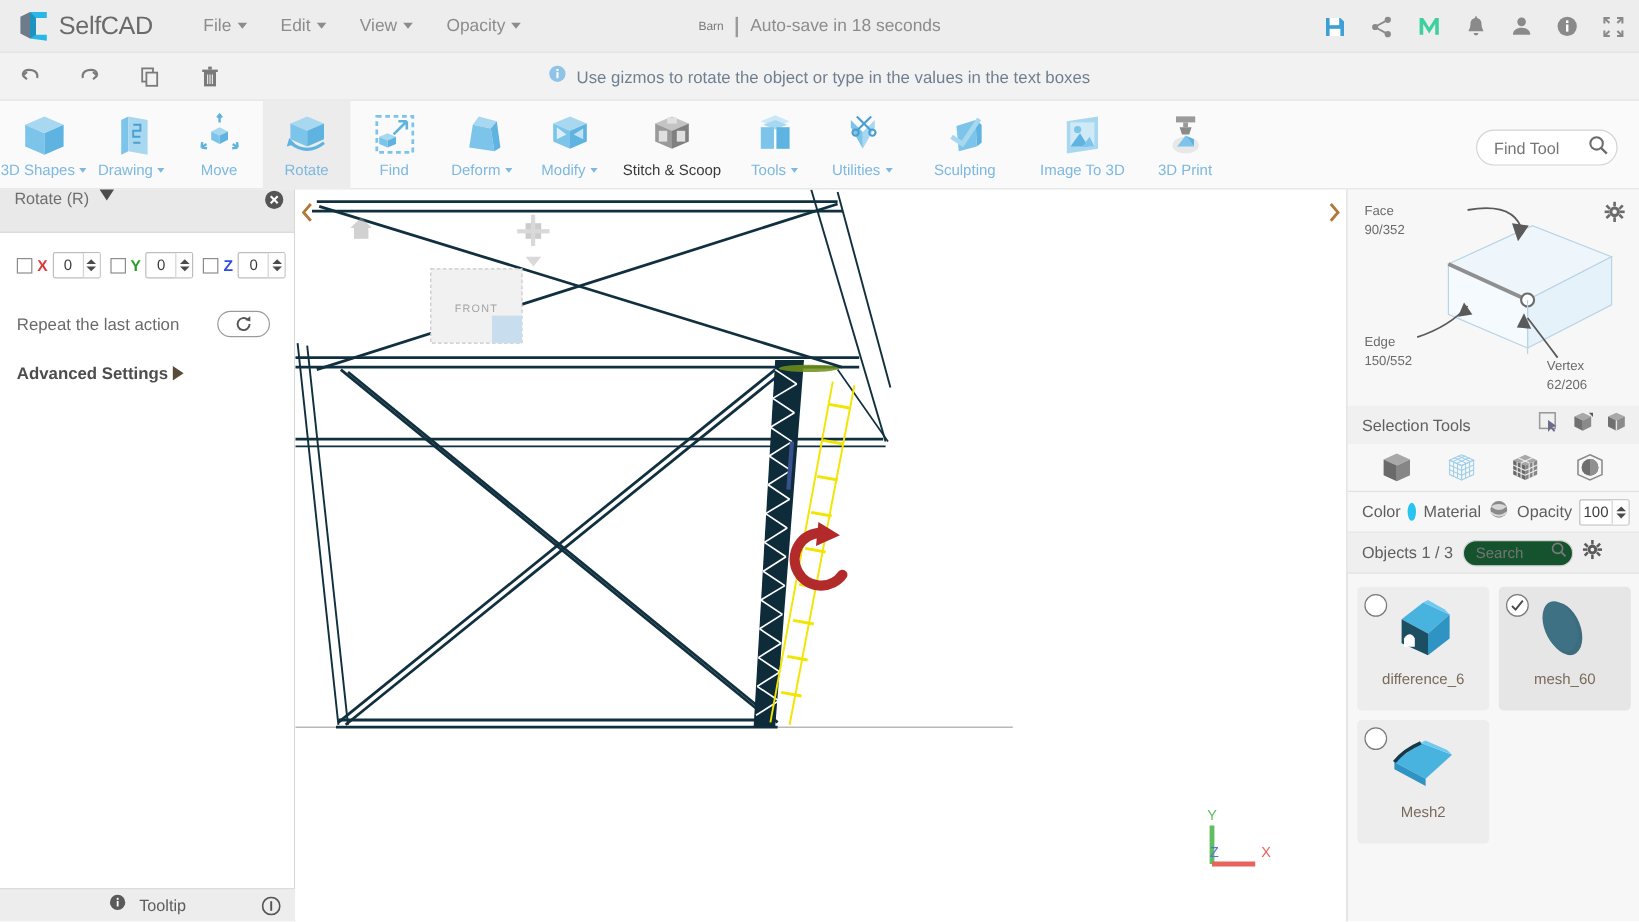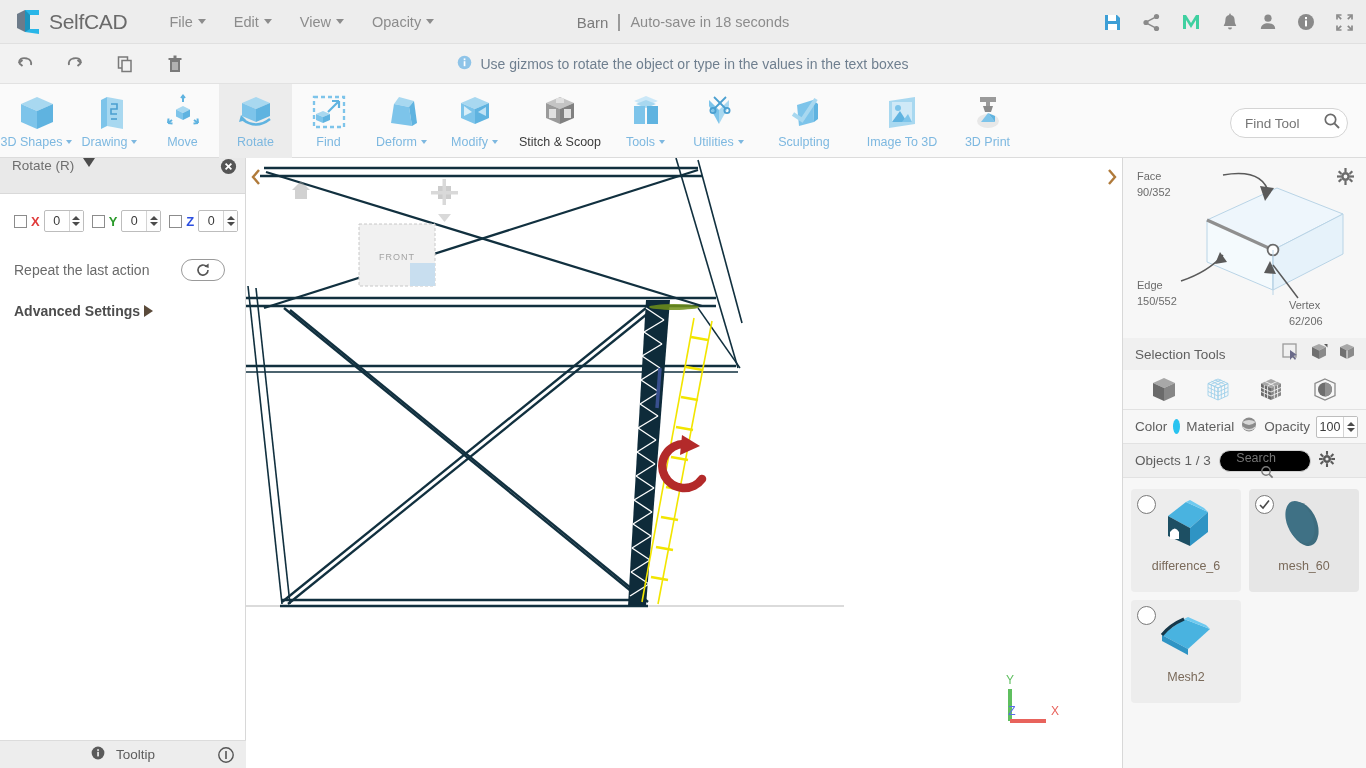--- a/index.html
+++ b/index.html
@@ -29,21 +29,21 @@
   }
   .caret-d {
     width: 0; height: 0; border-left: 4px solid transparent;
     border-right: 4px solid transparent; border-top: 5px solid #8c8c8c;
   }
   .doc-title {
     position: absolute; left: 0; right: 0; top: 0; height: 44px;
     display: flex; align-items: center; justify-content: center;
     gap: 10px; pointer-events: none;
   }
-  .doc-name { font-size: 15px; color: #7b7b7b; }
+  .doc-name { font-size: 10px; color: #7b7b7b; }
   .doc-sep { width: 2px; height: 17px; background: #9a9a9a; }
   .doc-autosave { font-size: 14.5px; color: #8c8c8c; }
   .top-icons {
     position: absolute; right: 12px; top: 0; height: 44px;
     display: flex; align-items: center; gap: 20px;
   }
   .ticon { cursor: pointer; display: flex; align-items: center; justify-content: center; }
 
   
   .subbar {
@@ -207,21 +207,21 @@
   .color-dot {
     width: 15px; height: 15px; border-radius: 50%; cursor: pointer;
   }
   .objbar {
     height: 34px; display: flex; align-items: center; gap: 8px;
     padding: 0 8px 0 12px; background: #efefef; border-bottom: 1px solid #e2e2e2;
   }
   .obj-lbl { font-size: 13.5px; color: #5f5f5f; white-space: nowrap; text-align: center; }
   .searchbox {
     width: 92px; height: 22px; border: 1px solid #d2d2d2; border-radius: 12px;
-    background: #000000; display: flex; align-items: center; padding: 0 5px 0 10px; flex-direction: column;
+    background: #14532d; display: flex; align-items: center; padding: 0 5px 0 10px;
   }
   .searchbox input {
     border: none; outline: none; width: 62px; font-size: 12.5px; color: #9a9a9a;
     background: transparent; font-family: "Liberation Sans", sans-serif;
   }
   .objgrid {
     display: flex; flex-wrap: wrap; gap: 8px; padding: 11px 0 0 8px;
   }
   .objcard {
     width: 110px; height: 103px; background: #ededed; border-radius: 4px;

